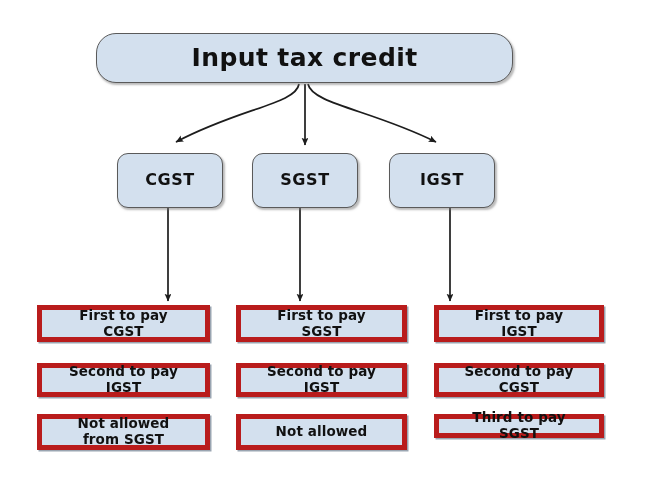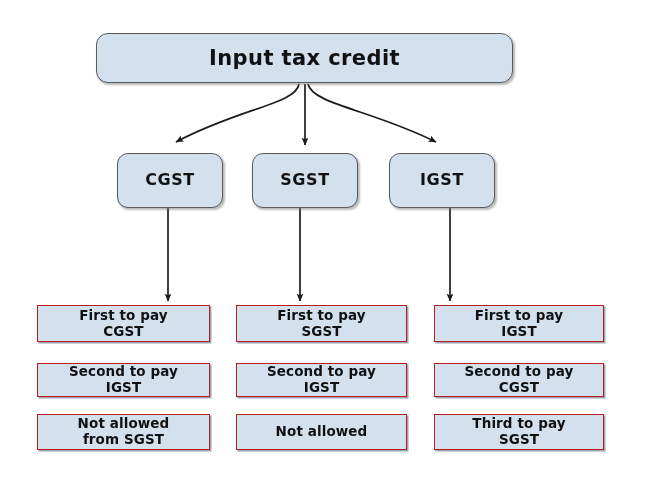--- a/index.html
+++ b/index.html
@@ -37,40 +37,40 @@
     font-weight: bold;
     letter-spacing: 0.2px;
     line-height: 1.18;
     background: #d3e0ee;
     border: 1px solid #4a4a4a;
     z-index: 2;
   }
 
   
   .node.root {
-    border-radius: 12px;
+    border-radius: 20px;
     border: 1px solid #5a5a5a;
-    font-size: 21px;
+    font-size: 25px;
     letter-spacing: 0.4px;
     box-shadow: 1.5px 2px 2px rgba(120,120,120,0.5);
   }
 
   
   .node.tier {
     border-radius: 11px;
     border: 1px solid #5a5a5a;
     font-size: 16px;
     letter-spacing: 0.6px;
     box-shadow: 1.5px 2px 2px rgba(120,120,120,0.5);
   }
 
   
   .node.leaf {
     border-radius: 0;
-    border: 1px solid #b91c1c;
+    border: 5px solid #b91c1c;
     font-size: 13.5px;
     letter-spacing: 0.1px;
     box-shadow: 1.5px 1.5px 0 0 #9aa5b1;
   }
   .node.leaf .lbl {
     display: block;
     padding: 0 4px;
   }
 </style>
 </head>
@@ -162,20 +162,20 @@
     </span>
   </div>
 
   <div class="node leaf" style="left:434px; top:363px; width:170px; height:34px;">
     <span class="lbl">
       <span>Second to pay</span><br>
       <span>CGST</span>
     </span>
   </div>
 
-  <div class="node leaf" style="left:434px; top:414px; width:170px; height:36px;">
+  <div class="node leaf" style="left:434px; top:414px; width:170px; height:24px;">
     <span class="lbl">
       <span>Third to pay</span><br>
       <span>SGST</span>
     </span>
   </div>
 
 </div>
 
 </body></html>

